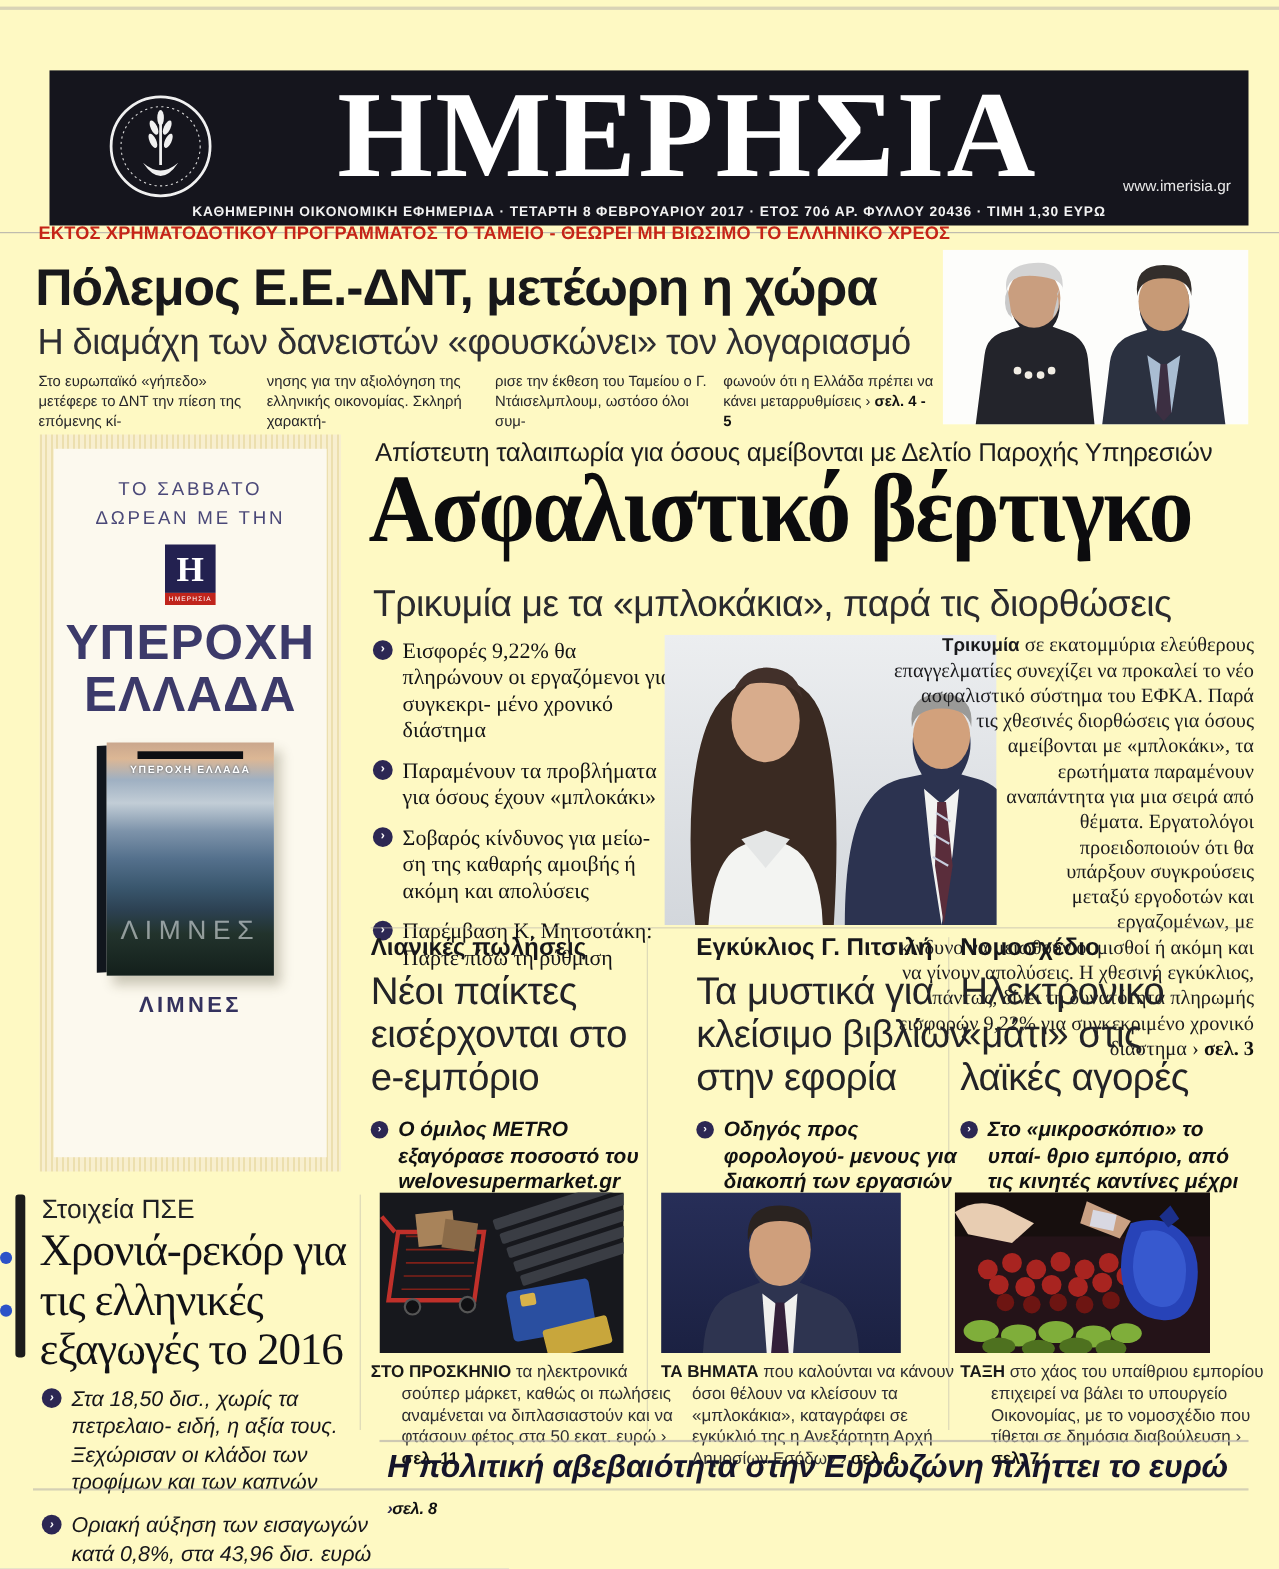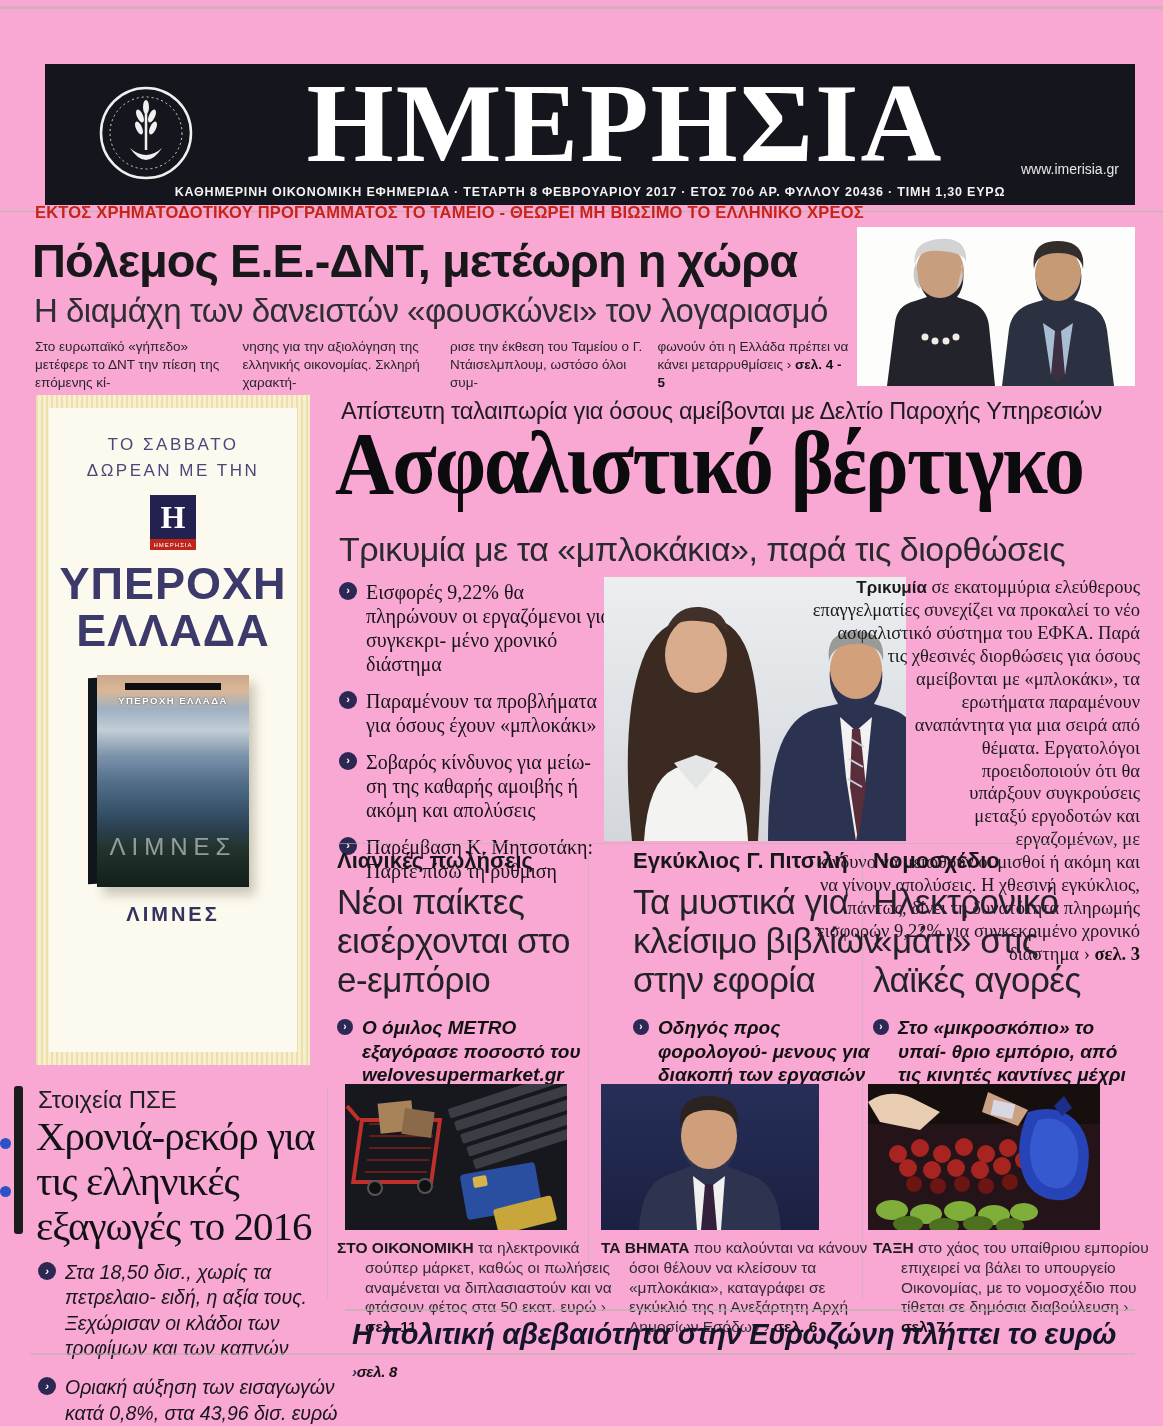--- a/index.html
+++ b/index.html
@@ -6,21 +6,21 @@
     --sans:"Liberation Sans",sans-serif;
     --serif:"Liberation Serif",serif;
     --ink:#16161a;
     --navy:#2c2753;
     --red:#c52417;
     --promo-navy:#3c3a6a;
   }
   html,body{margin:0;padding:0;background:#d8d4cb;}
   .page{
     position:relative;width:1163px;height:1426px;margin:0 auto;
-    background:#f9a8d4;overflow:hidden;
+    background:#fef9c3;overflow:hidden;
     font-family:var(--sans);color:var(--ink);
   }
   .abs{position:absolute;}
   
   .masthead{left:45px;top:64px;width:1090px;height:141px;background:#15151d;}
   .mast-title{left:195px;top:0px;width:770px;height:118px;display:flex;align-items:center;justify-content:center;
     font-family:var(--serif);font-weight:bold;font-size:112px;color:#fff;letter-spacing:2px;line-height:1;
     transform:scaleX(1.0);}
   .mast-site{right:16px;bottom:28px;color:#e8e8e8;font-size:14px;}
   .mast-tag{left:0;right:0;bottom:6px;text-align:center;color:#f2f2f2;font-size:12.5px;font-weight:bold;letter-spacing:.8px;}
@@ -256,21 +256,21 @@
       </g>
     <circle cx="30" cy="104" r="7" fill="#101013" stroke="#555" stroke-width="2"></circle>
     <circle cx="80" cy="102" r="7" fill="#101013" stroke="#555" stroke-width="2"></circle>
     <rect x="34" y="18" width="34" height="30" fill="#a8835a" transform="rotate(-6 51 33)"></rect>
     <rect x="58" y="26" width="30" height="26" fill="#8a6a48" transform="rotate(8 73 39)"></rect>
     <rect x="118" y="84" width="76" height="46" rx="4" fill="#2a4fa0" transform="rotate(-10 156 107)"></rect>
     <rect x="128" y="92" width="14" height="11" rx="2" fill="#d8b24a" transform="rotate(-10 135 97)"></rect>
     <rect x="150" y="118" width="60" height="26" rx="3" fill="#c8a63c" transform="rotate(-14 180 131)"></rect>
   </svg>
   <div class="abs caption" style="left:337px;top:1238px;width:248px">
-    <span class="cap-lead">ΣΤΟ ΟΙΚΟΝΟΜΙΚΗ</span>
+    <span class="cap-lead">ΣΤΟ ΠΡΟΣΚΗΝΙΟ</span>
     <span>τα ηλεκτρονικά σούπερ μάρκετ, καθώς οι πωλήσεις αναμένεται να διπλασιαστούν και να φτάσουν φέτος στα 50 εκατ. ευρώ ›</span>
     <span class="pref">σελ. 11</span>
   </div>
 
   <div class="abs" style="left:633px;top:848px;width:252px">
     <div class="cs-kicker">Εγκύκλιος Γ. Πιτσιλή</div>
     <div class="cs-headline">Τα μυστικά για κλείσιμο βιβλίων στην εφορία</div>
     <div class="cs-bullet">
       <span class="b-mark">›</span>
       <span class="cs-bullet-text">Οδηγός προς φορολογού- μενους για διακοπή των εργασιών χωρίς πρόστιμα</span>

